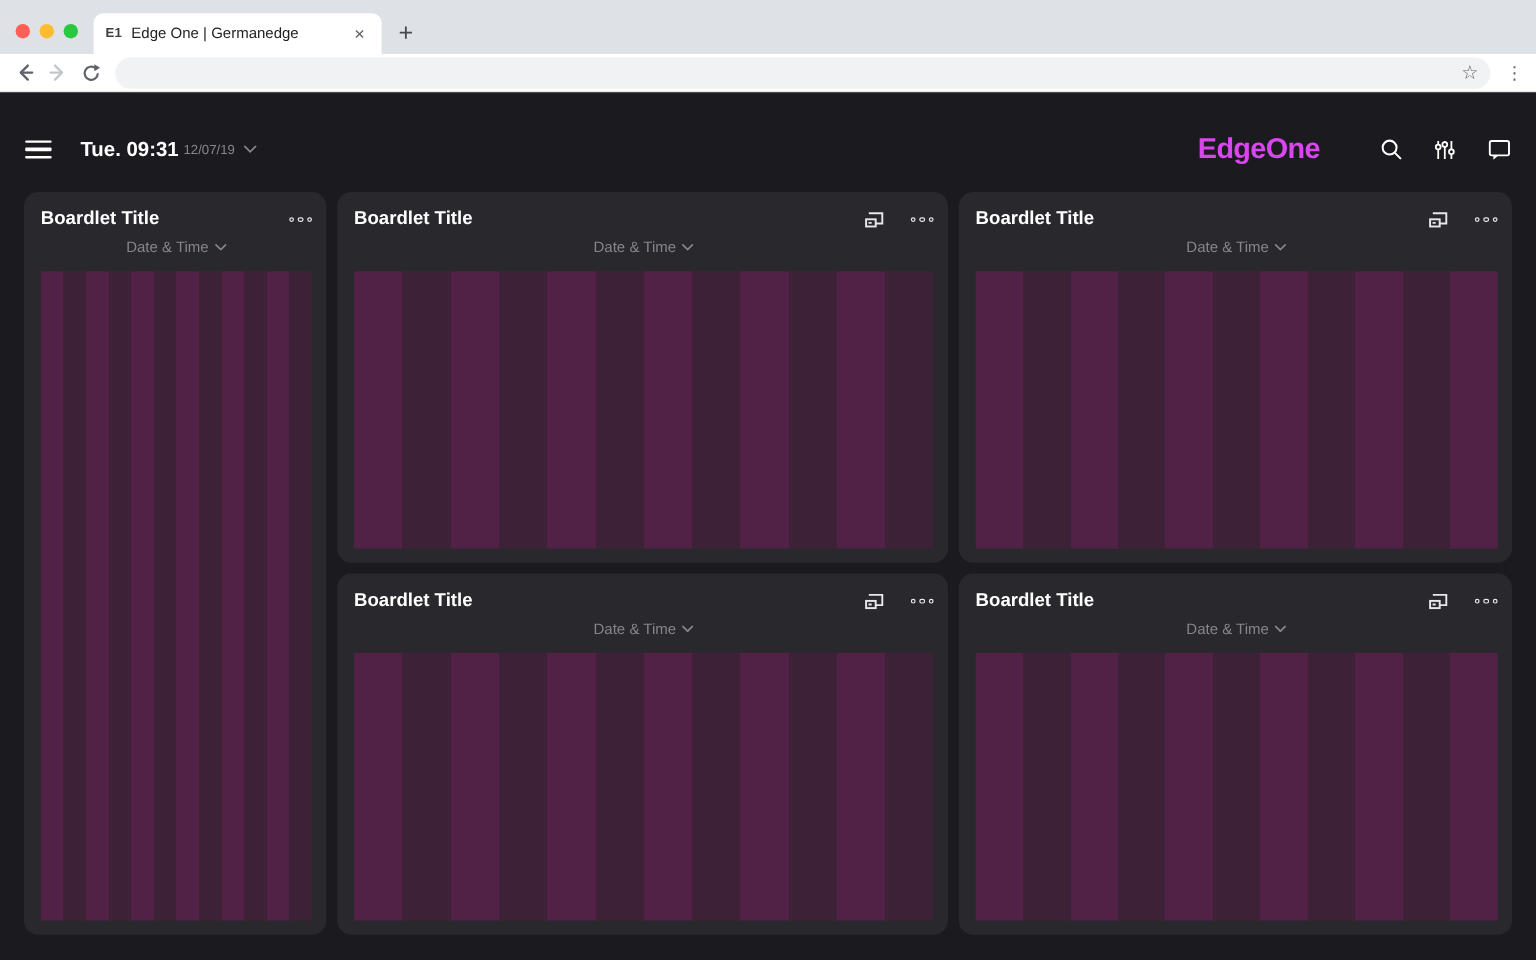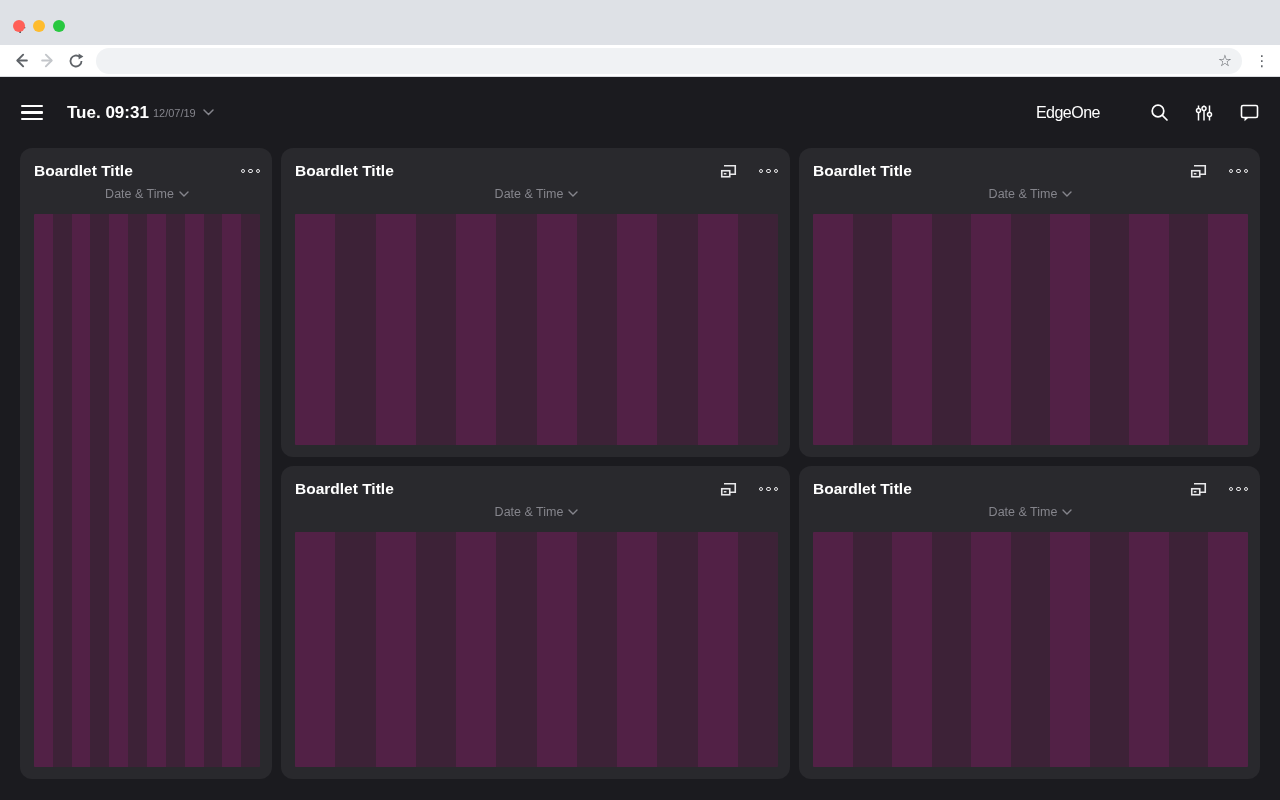--- a/index.html
+++ b/index.html
@@ -23,29 +23,29 @@
   .navbtn { width:28px; height:28px; display:flex; align-items:center; justify-content:center; color:#5f6368; }
   .navbtn.disabled { color:#c3c6ca; }
   .omnibox { flex:1; height:26px; background:#f0f2f4; border-radius:13px; margin:0 8px 0 6px;
              display:flex; align-items:center; padding:0 10px; }
   .omnibox input { flex:1; border:none; outline:none; background:transparent; font-size:13px; color:#202124; }
   .star { font-size:16px; color:#5f6368; }
   .kebab { font-size:15px; color:#5f6368; width:24px; text-align:center; }
 
   
   .app { background:var(--page-bg,#1b1b1f); height:722px; display:flex; flex-direction:column; }
-  .app-header { height:71px; display:flex; align-items:center; padding:0 21px; flex:none; }
+  .app-header { height:71px; display:flex; align-items:center; padding:0 21px; flex:none;margin-top:12px; }
   .hamburger { width:22px; display:flex; flex-direction:column; gap:4px; margin-right:24px; cursor:pointer; }
   .hamburger span { height:2.5px; background:#fff; border-radius:1px; }
   .clock { display:flex; align-items:center; gap:2px; }
   .clock .time { font-size:17px; font-weight:bold; color:#fff; }
   .clock .date { font-size:11px; color:var(--subtitle,#85858c); margin-left:2px; }
   .chev { margin-left:5px; display:inline-flex; }
   .spacer { flex:1; }
-  .logo { font-size:16px; font-weight:400; color:#ffffff; letter-spacing:-0.5px; margin-right:24px; }
+  .logo { font-size:24px; font-weight:700; color:#d946ef; letter-spacing:-0.5px; margin-right:24px; }
   .hdr-icon { width:20px; height:20px; margin-left:25px; display:flex; align-items:center; justify-content:center; color:#fff; }
 
   
   .grid { display:grid; grid-template-columns:252px 509px 1fr; grid-template-rows:309px 1fr; gap:9px;
           padding:0 20px 20px 20px; flex:1; }
   .card { background:var(--card-bg,#29292d); border-radius:12px; padding:14px 12px 12px 14px;
           display:flex; flex-direction:column; overflow:hidden; }
   .card.tall { grid-row:1 / 3; }
   .card-top { display:flex; align-items:center; justify-content:space-between; }
   .card-title { font-size:15.5px; font-weight:bold; color:#fff; }
@@ -62,20 +62,25 @@
 </style>
 </head>
 <body>
 
 <div class="tabstrip">
   <div class="traffic">
     <span class="light red"></span>
     <span class="light yellow"></span>
     <span class="light green"></span>
   </div>
+  <div class="tab">
+    <span class="tab-favicon">E1</span>
+    <span class="tab-title">Edge One | Germanedge</span>
+    <span class="tab-close">×</span>
+  </div>
   <span class="newtab">+</span>
 </div>
 
 <div class="toolbar">
   <span class="navbtn">
     <svg width="17" height="17" viewBox="0 0 16 16">
         <path d="M10.5 2.5 L5 8 L10.5 13.5" fill="none" stroke="currentColor" stroke-width="1.8" stroke-linecap="round" stroke-linejoin="round"></path>
         <line x1="5.4" y1="8" x2="14" y2="8" stroke="currentColor" stroke-width="1.8" stroke-linecap="round"></line>
       </svg>
   </span>

